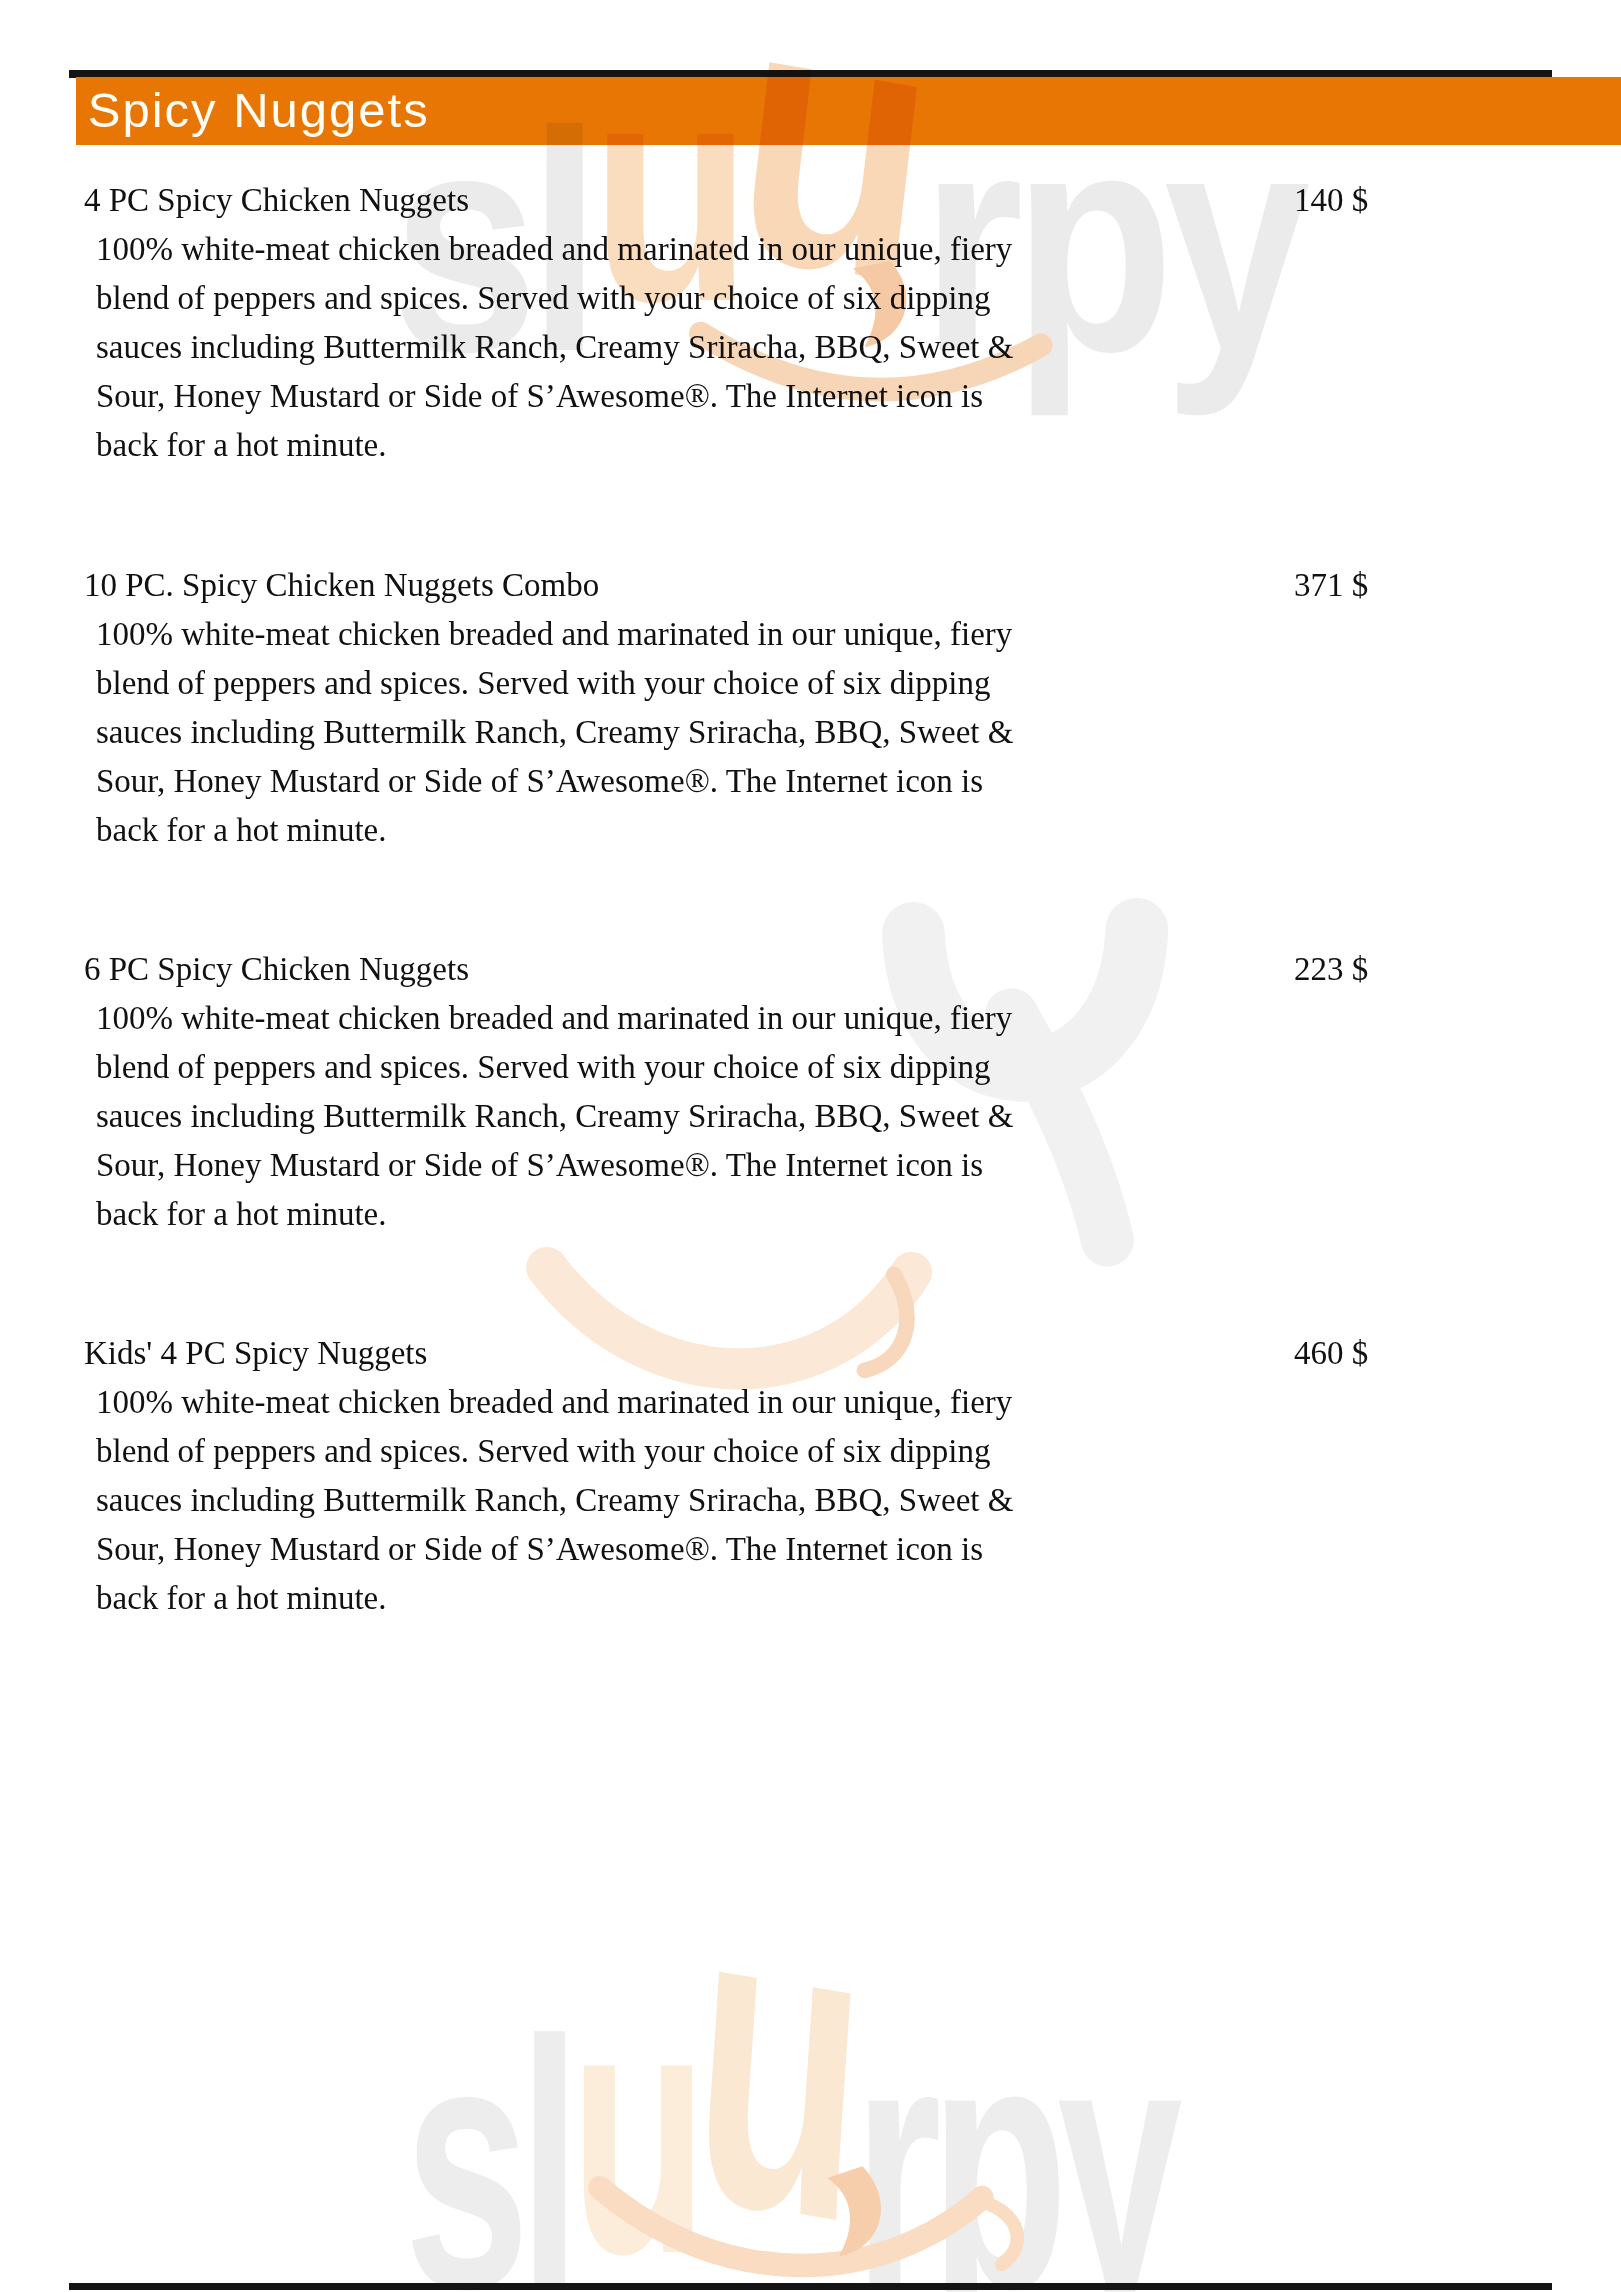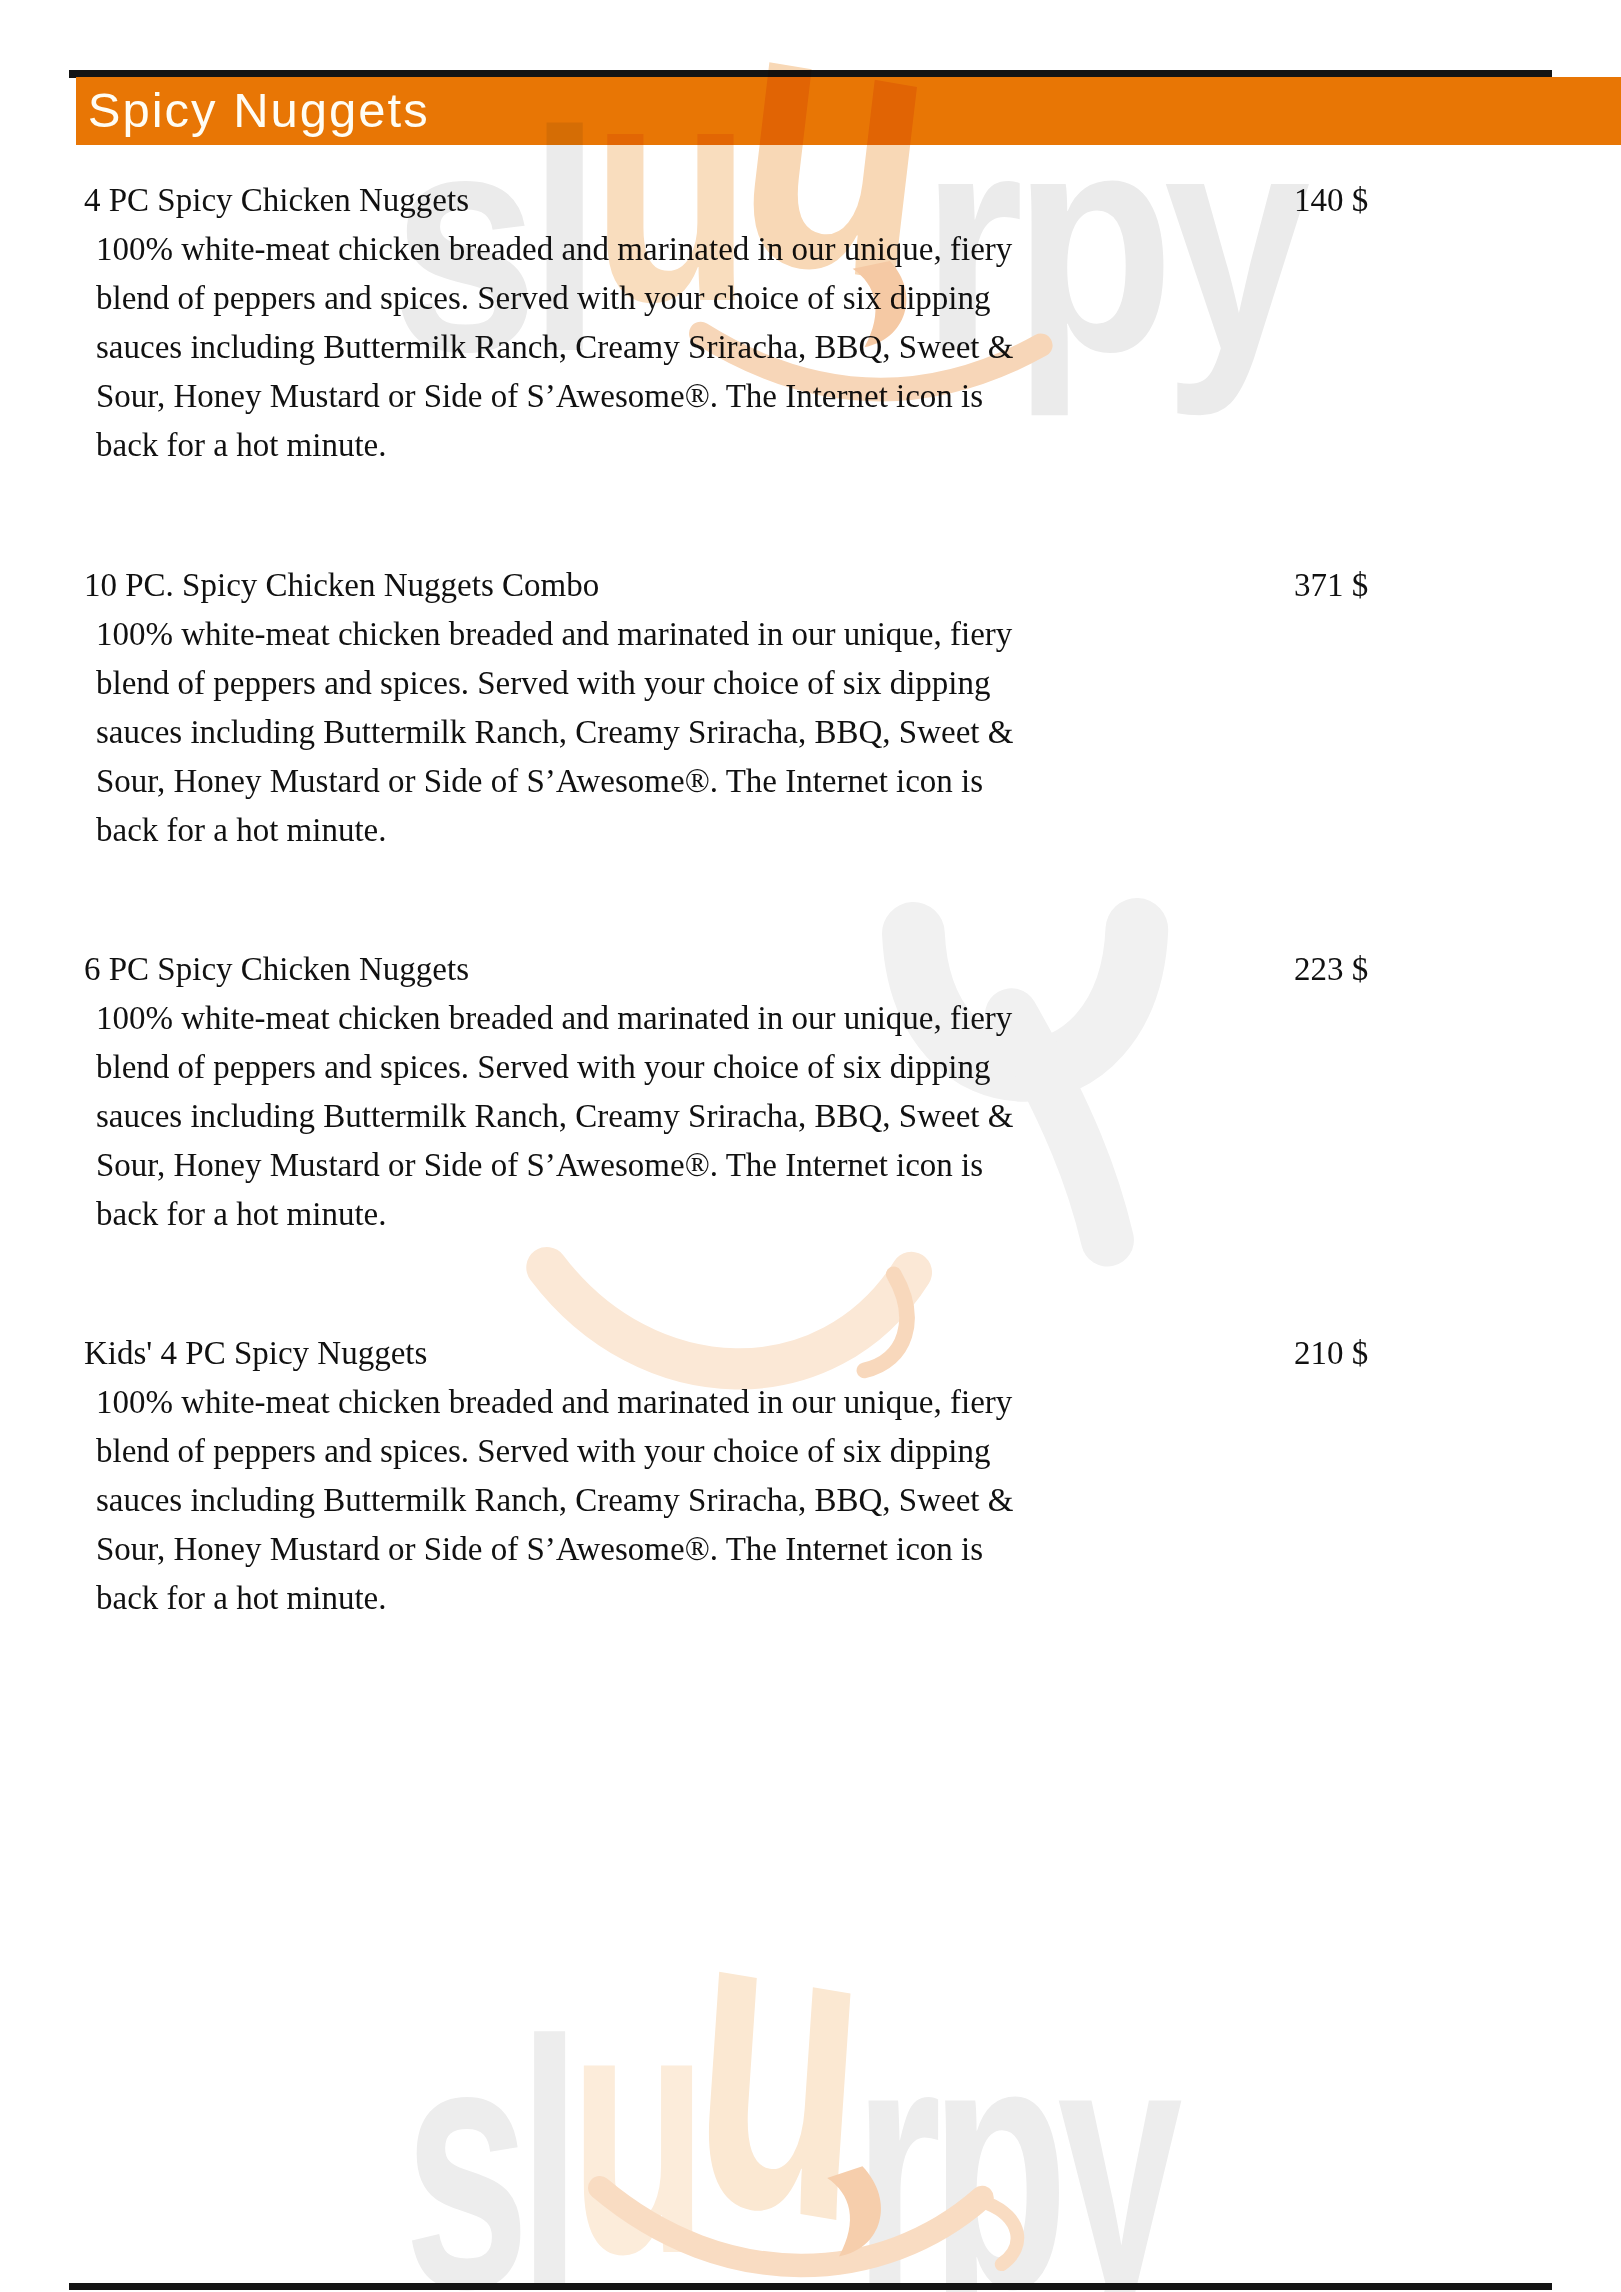--- a/index.html
+++ b/index.html
@@ -109,21 +109,21 @@
     <div class="desc-line">100% white-meat chicken breaded and marinated in our unique, fiery</div>
     <div class="desc-line">blend of peppers and spices. Served with your choice of six dipping</div>
     <div class="desc-line">sauces including Buttermilk Ranch, Creamy Sriracha, BBQ, Sweet &amp;</div>
     <div class="desc-line">Sour, Honey Mustard or Side of S’Awesome®. The Internet icon is</div>
     <div class="desc-line">back for a hot minute.</div>
   </div>
 
   <div class="menu-item" style="top:1329px">
     <div class="item-title-row">
       <span class="item-name">Kids' 4 PC Spicy Nuggets</span>
-      <span class="item-price">210 $</span>
+      <span class="item-price">460 $</span>
     </div>
     <div class="desc-line">100% white-meat chicken breaded and marinated in our unique, fiery</div>
     <div class="desc-line">blend of peppers and spices. Served with your choice of six dipping</div>
     <div class="desc-line">sauces including Buttermilk Ranch, Creamy Sriracha, BBQ, Sweet &amp;</div>
     <div class="desc-line">Sour, Honey Mustard or Side of S’Awesome®. The Internet icon is</div>
     <div class="desc-line">back for a hot minute.</div>
   </div>
 
   <div class="watermark-layer">
 

